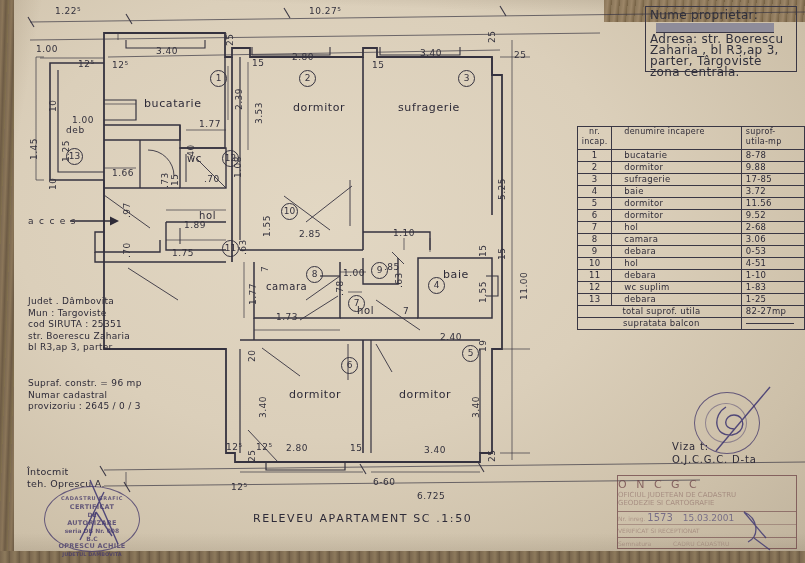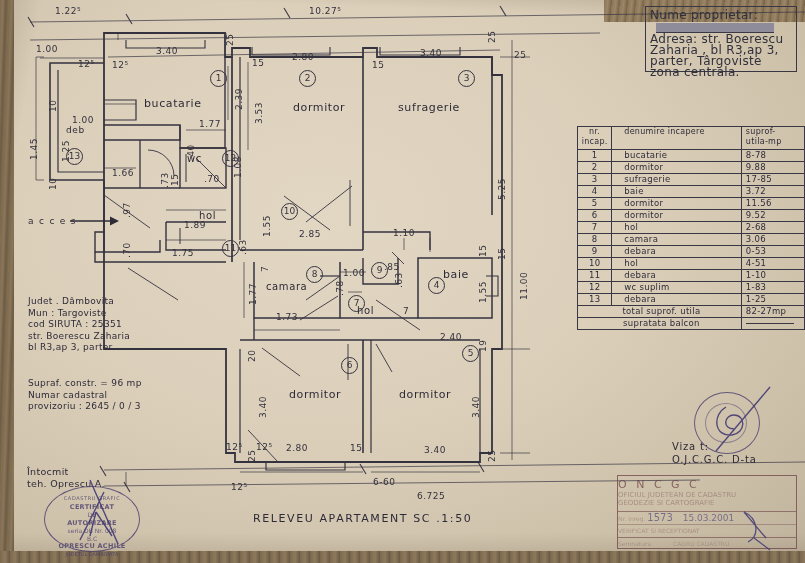--- a/index.html
+++ b/index.html
@@ -52,21 +52,21 @@
   #tbl .c3{width:58px;padding-left:4px;}
   #tbl thead td{height:22px;vertical-align:top;font-size:8px;line-height:9.5px;}
 
   
   #info1{position:absolute;left:28px;top:296px;font-size:9px;line-height:11.5px;color:#2e2b38;letter-spacing:.3px;}
   #info2{position:absolute;left:28px;top:378px;font-size:9px;line-height:11.5px;color:#2e2b38;letter-spacing:.3px;}
   #drawnby{position:absolute;left:27px;top:466px;font-size:9.5px;line-height:12px;color:#2e2b38;letter-spacing:.3px;}
 
   
   .stamp{position:absolute;border:1.4px solid #463a6b;border-radius:50%;color:#463a6b;
-         text-align:center;opacity:.78;}
+         text-align:center;opacity:.78;font-weight:bold;}
   #stampL{left:44px;top:486px;width:96px;height:66px;border-radius:50%;
           font-size:6px;line-height:7.5px;padding-top:8px;box-sizing:border-box;}
   #stampL b{font-size:6.5px;letter-spacing:.3px;}
   #stampR{left:694px;top:392px;width:64px;height:60px;}
   #stampR .inner{position:absolute;left:10px;top:10px;width:40px;height:38px;
           border:1px solid #463a6b;border-radius:50%;opacity:.6;}
   #oncgc{position:absolute;left:617px;top:475px;width:178px;height:72px;
          border:1.2px solid #6a3f43;color:#6a3f43;font-size:7px;text-align:left;opacity:.72;}
   #oncgc .title{font-size:11px;letter-spacing:3px;margin-top:2px;}
   #oncgc .row{border-top:1px solid #6a3f43;font-size:6px;line-height:12px;height:12px;opacity:.8;}

